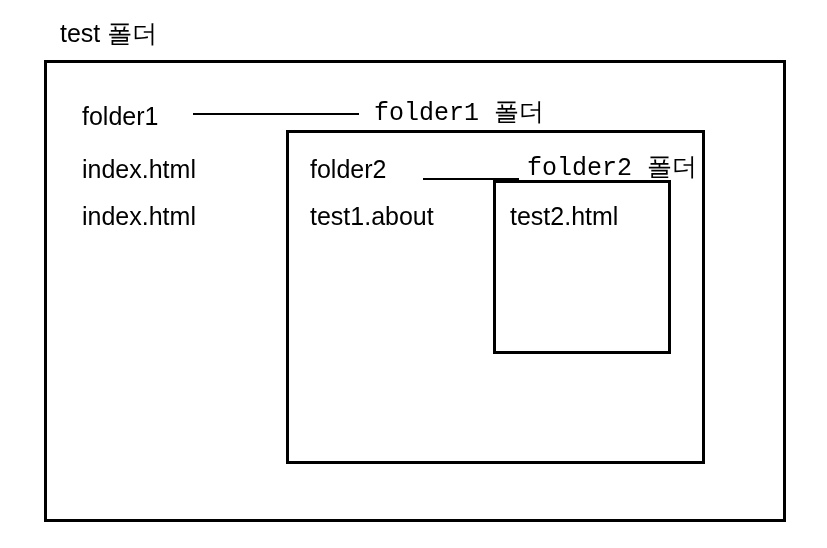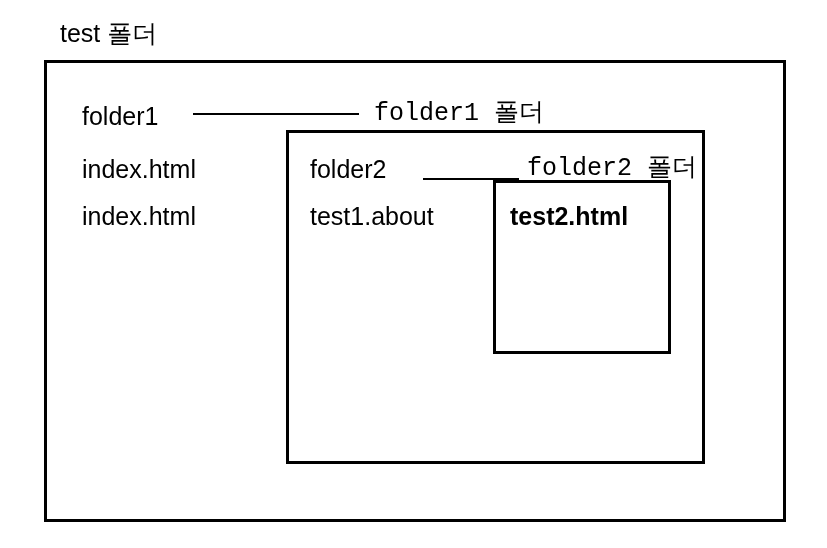--- a/index.html
+++ b/index.html
@@ -73,21 +73,21 @@
   
   .col-outer-x { left: 82px; text-align: right; }
   .row-1 { top: 104px; }
   .row-2 { top: 157px; }
   .row-3 { top: 204px; }
 
   
   .col-middle-x { left: 310px; }
 
   
-  .col-inner-x { left: 510px; font-weight: bold; }
+  .col-inner-x { left: 510px; }
 
   
   .caption {
     font-size: 25px;
     font-family: Liberation Mono, monospace;
   }
   .caption-folder1 {
     left: 374px;
     top: 101px;
   }

